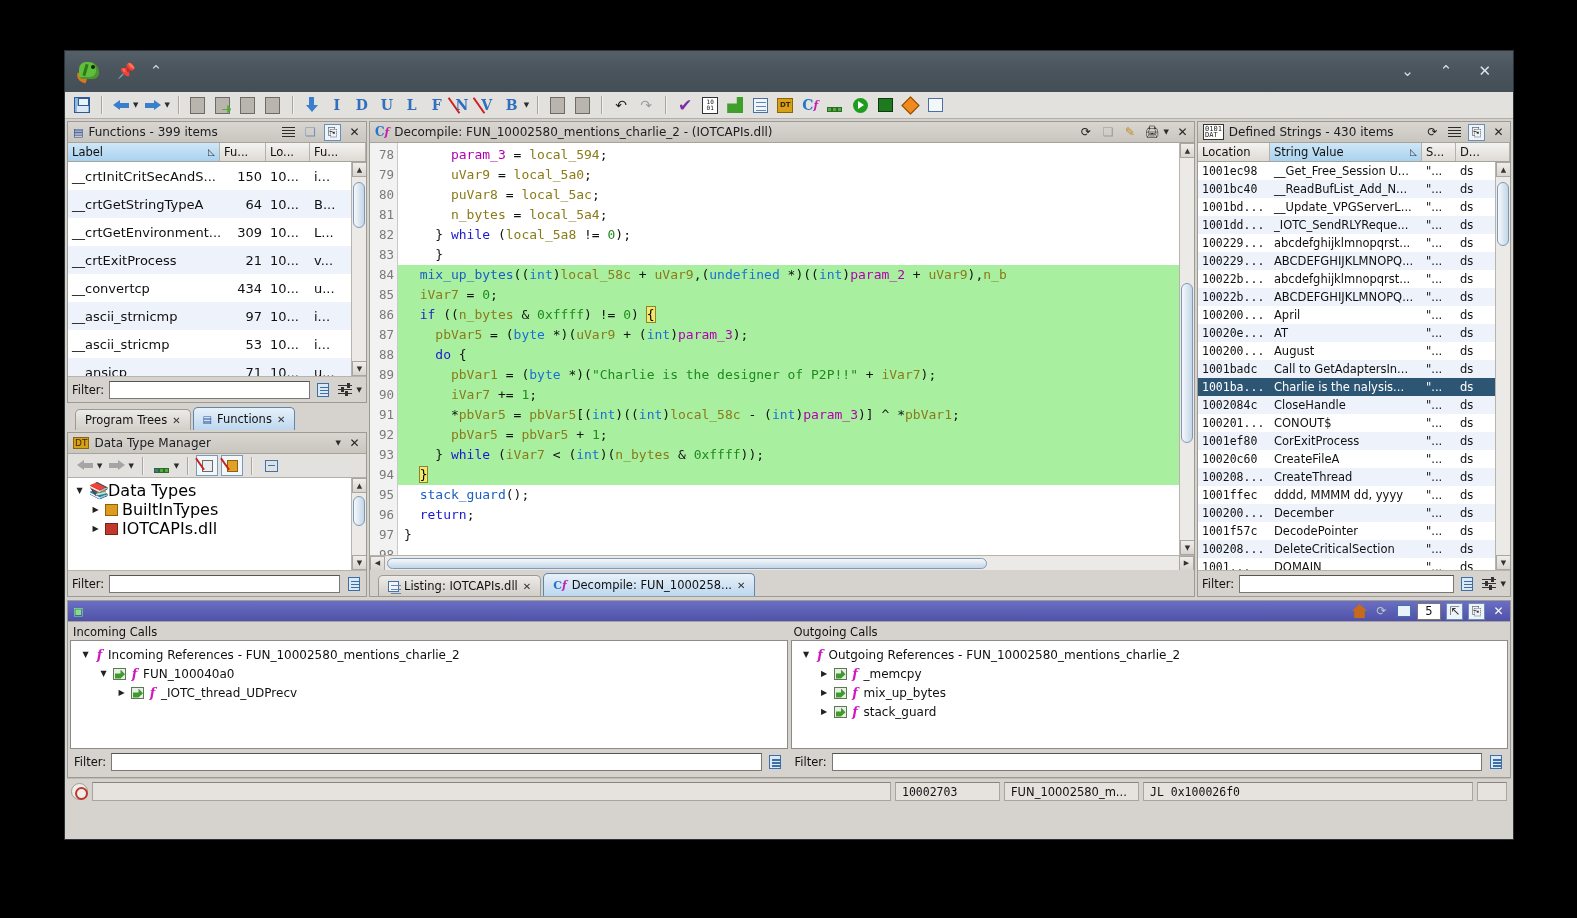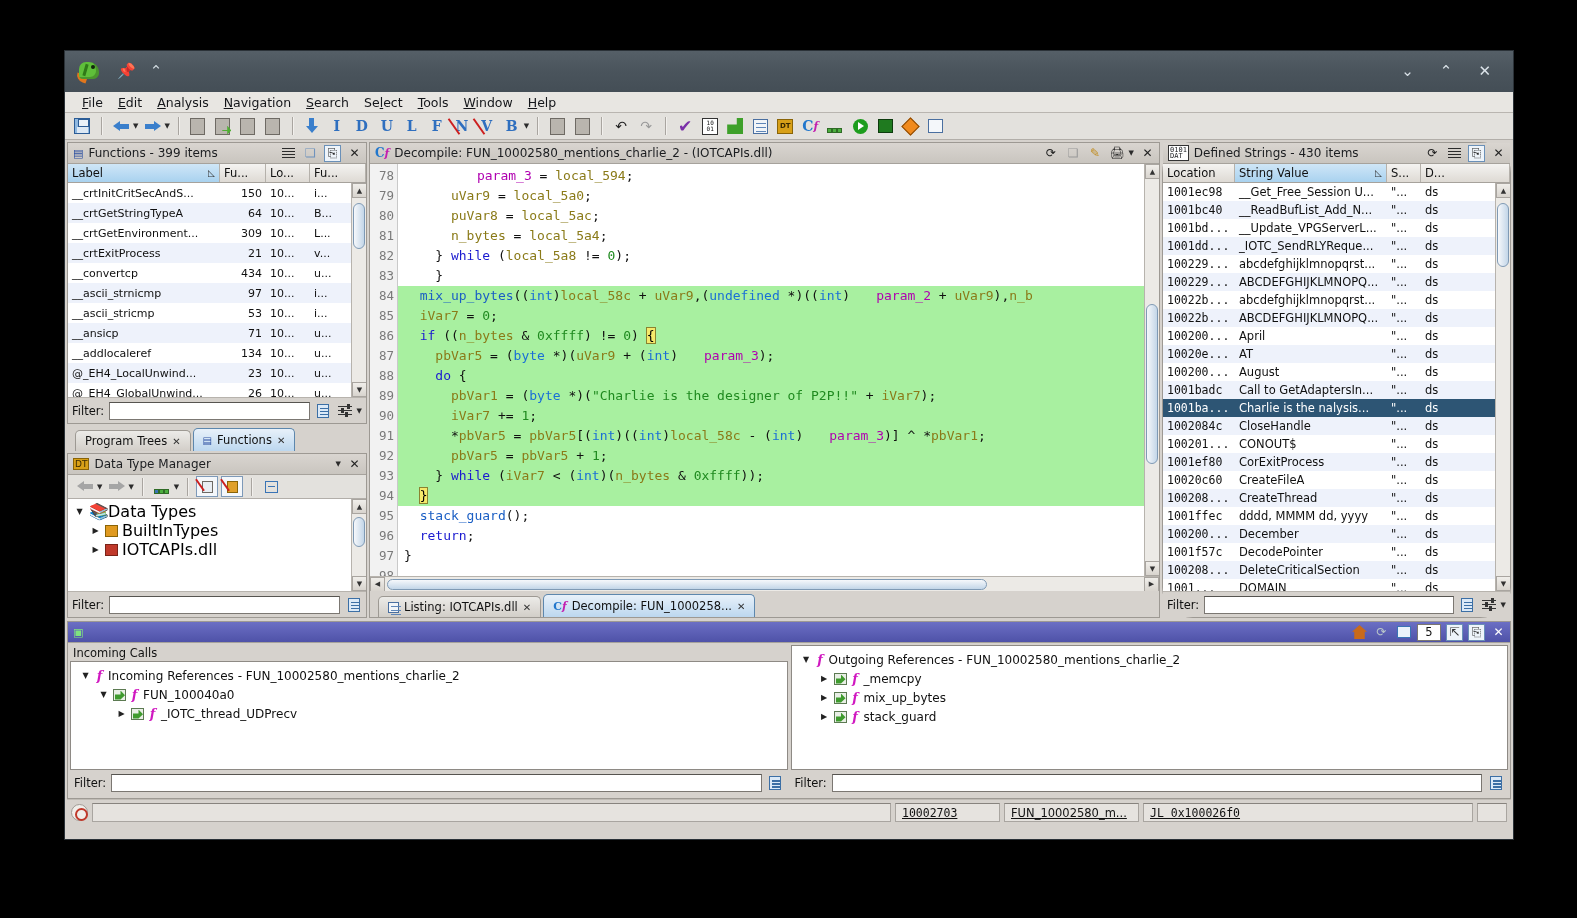--- a/index.html
+++ b/index.html
@@ -136,21 +136,21 @@
   .refresh { color:#22a022; font-size:14px; }
   .xbtn { font-size:13px; font-weight:bold; color:#1a1a1a; }
 
   
   .thead { display:flex; height:19px; background:linear-gradient(to bottom,#f4f3f1,#dedad4);
            border-bottom:1px solid #a6a29c; font-size:11.5px; color:#111; flex:none; }
   .th { padding:2px 4px; border-right:1px solid #b5b1ab; overflow:hidden; white-space:nowrap; display:flex; align-items:center; }
   .th.sorted { background:linear-gradient(to bottom,#cfe6f7,#a9d2ef); }
   .sortmark { margin-left:auto; font-size:9px; color:#333; }
   .rows { flex:1; overflow:hidden; background:#fff; position:relative; }
-  .row { display:flex; height:20px; font-size:11px; color:#101010; align-items:center; }
+  .row { display:flex; height:28px; font-size:13px; color:#101010; align-items:center; }
   .row:nth-child(even) { background:#eef2fb; }
   .row.sel { background:#2d5574; color:#fff; }
   .cell { padding:0 4px; overflow:hidden; white-space:nowrap; }
   .cell.num { text-align:right; }
   .mono { font-family:"DejaVu Sans Mono","Liberation Mono",monospace; }
 
   .vscroll { position:absolute; right:0; top:0; width:15px; bottom:0; background:#eceae6; border-left:1px solid #b7b3ad; }
   .vscroll .thumb { position:absolute; left:1px; right:1px; background:linear-gradient(to right,#f6f8fb,#c3d6e8); border:1px solid #7f9ab5; border-radius:7px; }
   .vscroll .up, .vscroll .dn { position:absolute; left:0; width:15px; height:15px; background:linear-gradient(to bottom,#f0eeea,#d8d4ce);
      border:1px solid #a9a5a0; display:flex;align-items:center;justify-content:center;font-size:7px;color:#333; }
@@ -186,21 +186,21 @@
      text-align:right; padding-right:3px; padding-top:2px; }
   .gutter div { height:20px; line-height:20px; }
   .code { flex:1; padding-top:2px; font-family:"DejaVu Sans Mono","Liberation Mono",monospace;
      font-size:13px; white-space:pre; overflow:hidden; position:relative; }
   .code .ln { height:20px; line-height:20px; padding-left:6px; }
   .code .ln.hl { background:#a8f0a0; }
   .kw { color:#1a1ad0; }      
   .typ { color:#1a6fd6; }     
   .fn { color:#1a5ec4; }      
   .var { color:#8a7a18; }     
-  .par { color:#b000b0;margin-left:26px; }     
+  .par { color:#b000b0; }     
   .num2 { color:#1f8a1f; }    
   .str { color:#1f8a1f; }     
   .pun { color:#111; }
   .cursor { background:#f5e96b; outline:1px solid #8a8330; }
 
   .hscroll { height:15px; background:#eceae6; border-top:1px solid #b7b3ad; display:flex; align-items:center; flex:none; }
   .hscroll .lt,.hscroll .rt { width:15px;height:15px;background:linear-gradient(to bottom,#f0eeea,#d8d4ce);border:1px solid #a9a5a0;
     display:flex;align-items:center;justify-content:center;font-size:7px;color:#333;}
   .hscroll .track{flex:1;position:relative;height:13px;}
   .hscroll .thumb{position:absolute;top:1px;height:11px;background:linear-gradient(to bottom,#f6f8fb,#c3d6e8);border:1px solid #7f9ab5;border-radius:6px;}
@@ -222,21 +222,21 @@
     display:flex;align-items:center;justify-content:center;color:#111; }
   .homeico{width:15px;height:14px;background:#c86a1b;clip-path:polygon(50% 0,100% 48%,85% 48%,85% 100%,15% 100%,15% 48%,0 48%);}
   .winico{width:14px;height:12px;border:1.5px solid #3a74b5;background:#eaf2fa;}
 
   
   .statusbar { height:26px; display:flex; align-items:center; gap:4px; padding:2px 4px;
      background:#d6d2cd; border-top:1px solid #bfbbb5; flex:none; }
   .sb-ico { width:17px;height:17px;border-radius:50%;background:#f0eeea;border:1px solid #a09c96;position:relative; }
   .sb-ico::after{content:'';position:absolute;left:3px;top:3px;width:9px;height:9px;border:2px solid #c0392b;border-radius:50%;}
   .sb-field { height:19px; background:#e6e3df; border:1px solid #a9a5a0; border-top-color:#87837e;
-     font-size:11.5px; color:#111; display:flex; align-items:center; padding:0 6px;text-decoration:underline; }
+     font-size:11.5px; color:#111; display:flex; align-items:center; padding:0 6px; }
   .sb-grow { flex:1;text-align:right; }
 
   .strtbl .row { height:18px; font-size:11.5px; }
 </style>
 </head>
 <body>
 
 <div id="app">
 
   <div class="titlebar">
@@ -250,31 +250,20 @@
       <span class="tb-icon">📌</span>
       <span class="tb-icon">⌃</span>
     </div>
     <div class="tb-right">
       <span>⌄</span>
       <span>⌃</span>
       <span>✕</span>
     </div>
   </div>
 
-  <div class="menubar">
-    <div class="mi"><u>F</u>ile</div>
-    <div class="mi"><u>E</u>dit</div>
-    <div class="mi"><u>A</u>nalysis</div>
-    <div class="mi"><u>N</u>avigation</div>
-    <div class="mi"><u>S</u>earch</div>
-    <div class="mi">Se<u>l</u>ect</div>
-    <div class="mi"><u>T</u>ools</div>
-    <div class="mi"><u>W</u>indow</div>
-    <div class="mi"><u>H</u>elp</div>
-  </div>
 
   <div class="toolbar">
     <div class="tbtn">
         <div class="floppy"></div>
       </div>
     <div class="sep"></div>
     <div class="tbtn">
         <div class="arrow-l"></div>
       </div>
     <div class="caret">▼</div>
@@ -623,21 +612,21 @@
               <span class="x">✕</span>
           </div>
           <div class="tab active">
             <span class="cf" style="font-size:11px;">C<em>f</em></span>
             <span>Decompile: FUN_1000258...</span>
               <span class="x">✕</span>
           </div>
         </div>
       </div>
 
-      <div class="panel" style="width:349px;border-radius:31px;">
+      <div class="panel" style="width:314px;">
         <div class="ptitle">
           <span style="font-size:7px;background:#fff;border:1px solid #333;line-height:6px;padding:1px;font-family:'DejaVu Sans Mono',monospace;">0101<br>DAT</span>
           <span class="ttl">Defined Strings - 430 items</span>
           <span class="sp"></span>
           <span class="pbtn refresh">⟳</span>
           <span class="pbtn">
               <span class="hamburger"></span>
             </span>
           <span class="pbtn" style="border:1px solid #6a90b8;background:#eef4fa;">⎘</span>
           <span class="pbtn xbtn">✕</span>
@@ -854,20 +843,21 @@
             </div>
           <div class="filterbar" style="border-top:none;">
             <span class="lbl">Filter:</span>
             <input class="finput" value="" style="">
             <span class="fico">
                 <span class="pg"></span>
               </span>
           </div>
         </div>
         <div class="ct-col">
+          <div class="ct-hdr">Outgoing Calls</div>
           <div class="tree" id="tree-out">
               <div class="tnode" style="padding-left: 6px;">
                 <span class="twist">▼</span>
                 <span class="ficon">f</span>
                 <span>Outgoing References - FUN_10002580_mentions_charlie_2</span>
               </div>
               <div class="tnode" style="padding-left: 24px;">
                 <span class="twist">▶</span>
                 <span class="arrowbox"></span>
                 <span class="ficon">f</span>

